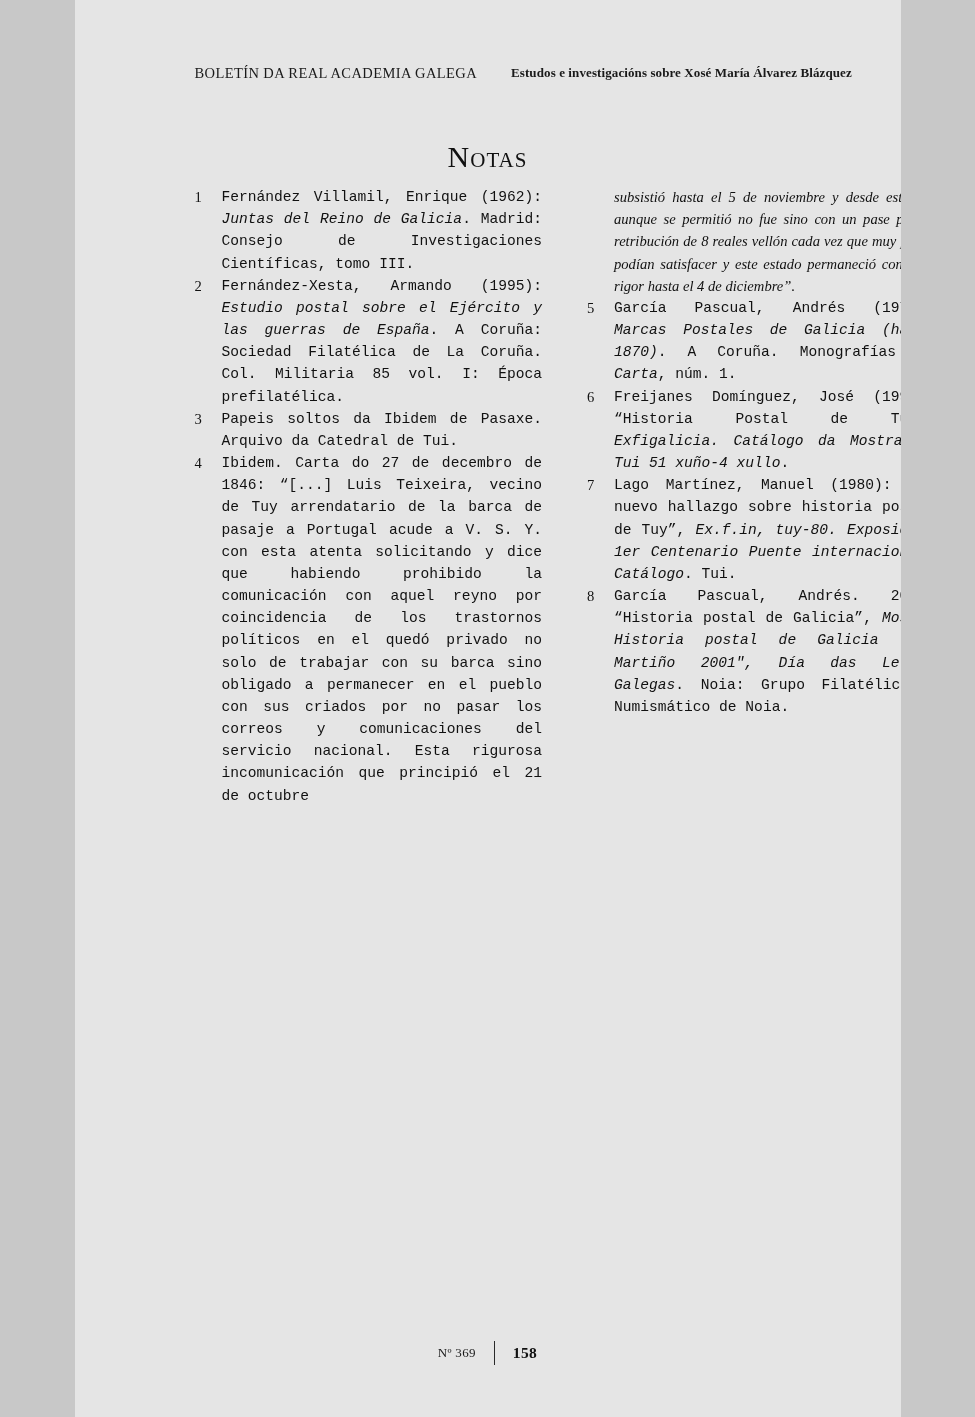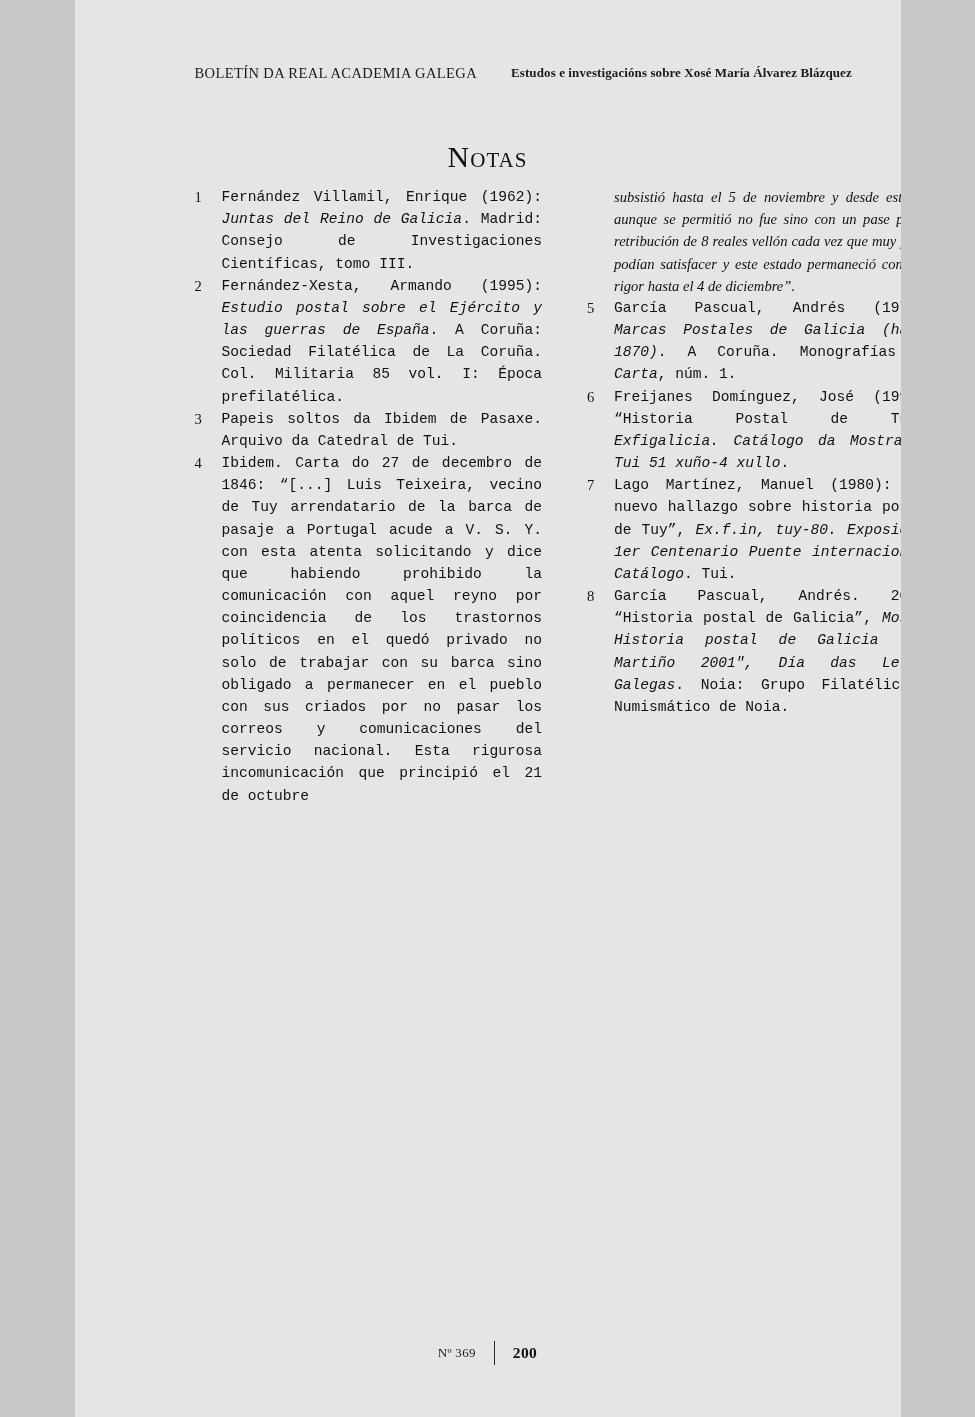--- a/index.html
+++ b/index.html
@@ -191,16 +191,16 @@
         <div class="note-num">8</div>
         <div class="note-body">García Pascual, Andrés. 2001: “Historia postal de Galicia”, <i>Mostra Historia postal de Galicia "San Martiño 2001", Día das Letras Galegas</i>. Noia: Grupo Filatélico e Numismático de Noia.</div>
       </div>
     </div>
 
   </div>
 
   <div class="footer">
     <div class="footer-issue">Nº 369</div>
     <div class="footer-rule"></div>
-    <div class="footer-page">200</div>
+    <div class="footer-page">158</div>
   </div>
 
 </div>
 
 </body></html>

